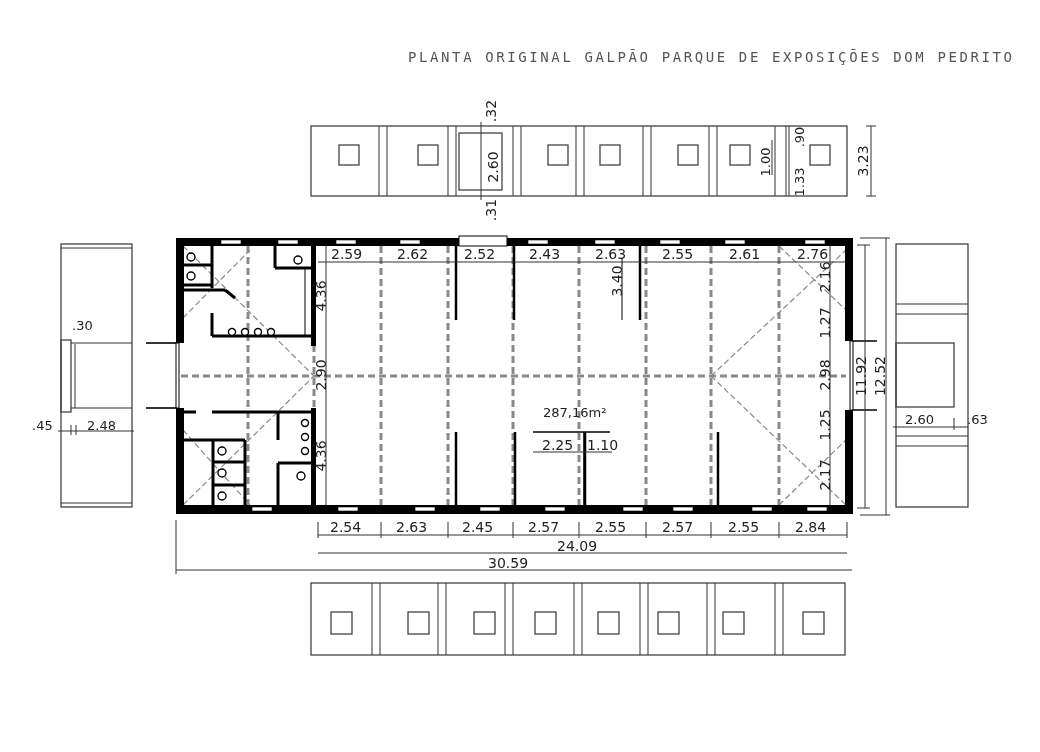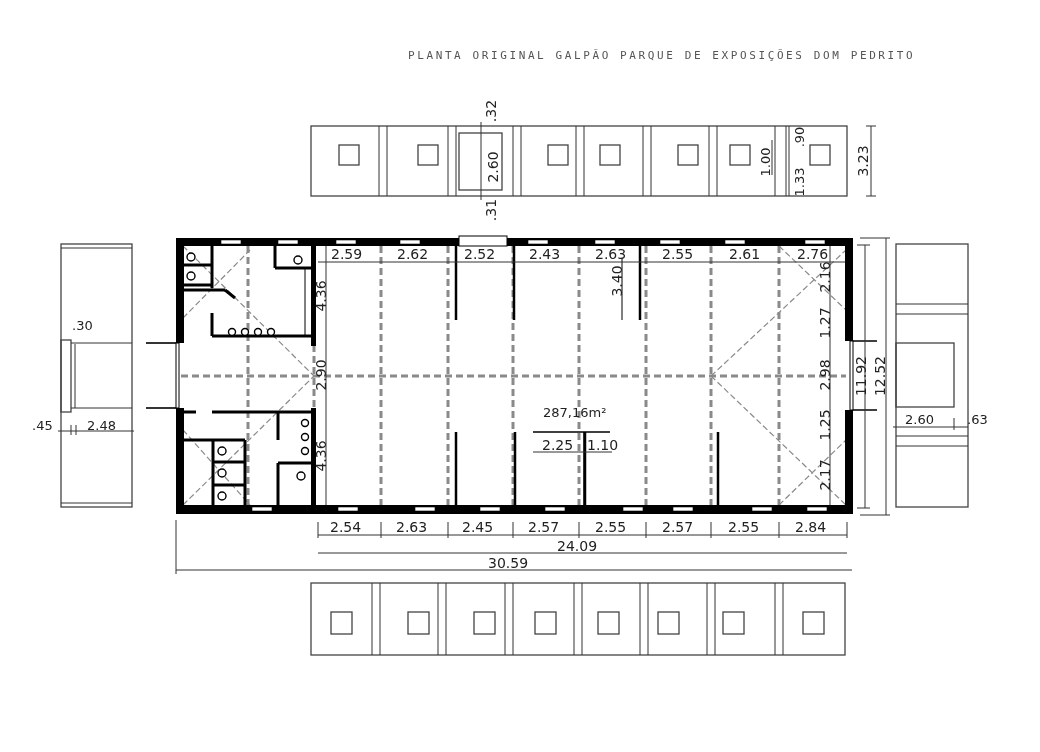--- a/index.html
+++ b/index.html
@@ -1,17 +1,17 @@
 <!DOCTYPE html>
 <html><head>
 <meta charset="utf-8">
 <style>
   html,body{margin:0;padding:0;background:#ffffff;}
   body{width:1040px;height:752px;position:relative;overflow:hidden;font-family:"DejaVu Sans",sans-serif;}
-  #title{position:absolute;left:408px;top:49px;font-family:"DejaVu Sans Mono",monospace;font-size:11px;letter-spacing:2.6px;color:#555;white-space:nowrap;}
+  #title{position:absolute;left:408px;top:49px;font-family:"DejaVu Sans Mono",monospace;font-size:14px;letter-spacing:2.6px;color:#555;white-space:nowrap;}
   svg{position:absolute;left:0;top:0;}
   .dim{font-family:"DejaVu Sans",sans-serif;font-size:14px;fill:#222;}
   .dimS{font-family:"DejaVu Sans",sans-serif;font-size:13px;fill:#222;}
   .thin{stroke:#333;stroke-width:1;fill:none;}
   .thin2{stroke:#444;stroke-width:1.3;fill:none;}
   .wall{fill:#000;}
   .grid{stroke:#8a8a8a;stroke-width:3;stroke-dasharray:7,4;fill:none;}
   .diag{stroke:#8a8a8a;stroke-width:1.2;stroke-dasharray:6,3;fill:none;}
   .part{stroke:#000;stroke-width:3;fill:none;}
 </style>

